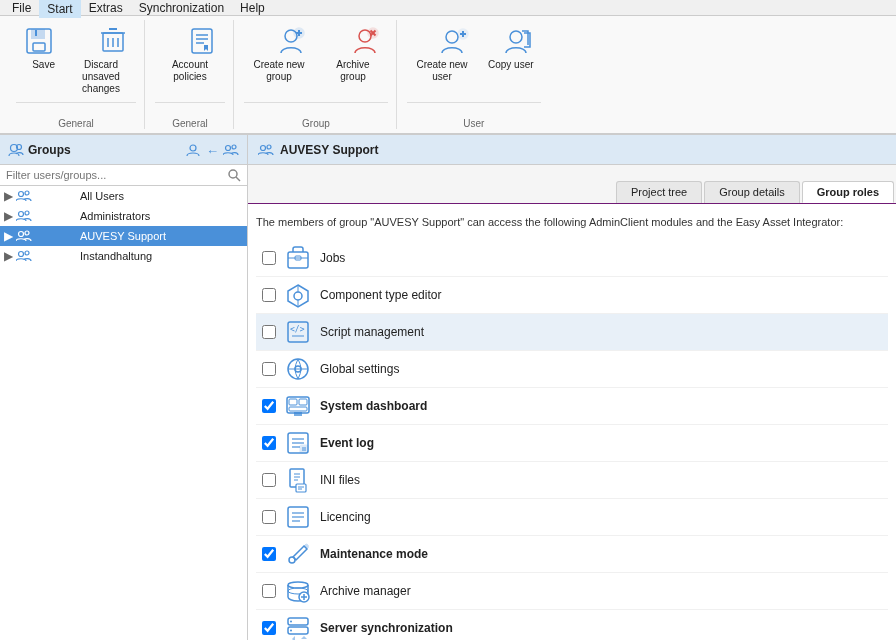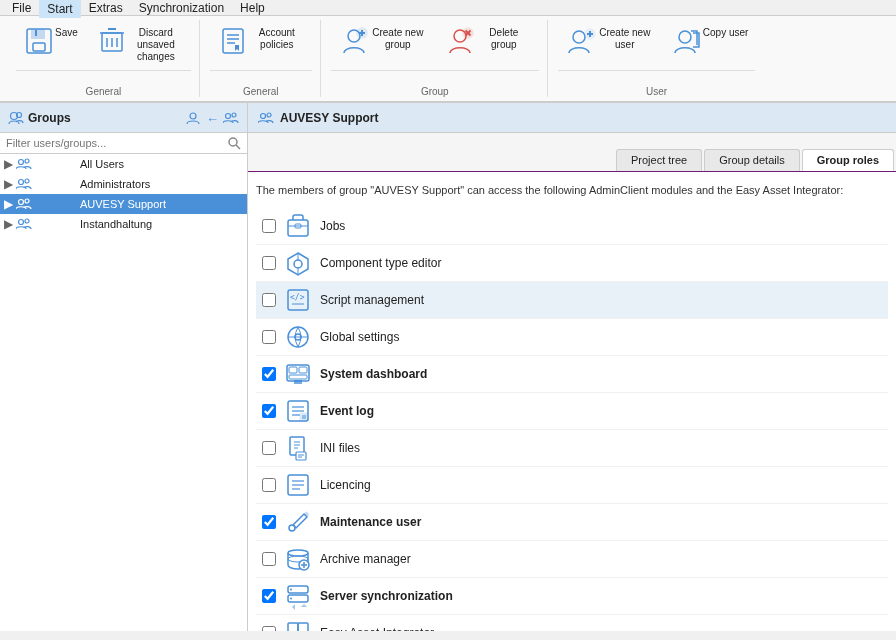--- a/index.html
+++ b/index.html
@@ -8,21 +8,21 @@
     
     .menu-bar { display: flex; align-items: center; background: #f0f0f0; border-bottom: 1px solid #ccc; height: 16px; padding: 0 4px; }
     .menu-item { padding: 2px 8px; cursor: pointer; font-size: 12px; }
     .menu-item.active { background: #cce4f7; border-top: 2px solid #1e90ff; }
 
     
     .ribbon { background: #f9f9f9; border-bottom: 2px solid #ccc; display: flex; padding: 4px 8px; gap: 2px; }
     .ribbon-group { display: flex; flex-direction: column; border-right: 1px solid #ddd; padding: 0 8px; }
     .ribbon-group-label { font-size: 10px; color: #666; text-align: center; margin-top: 2px; padding-top: 15px; border-top: 1px solid #ddd; }
     .ribbon-buttons { display: flex; gap: 4px; align-items: flex-start; flex: 1; }
-    .ribbon-btn { display: flex; flex-direction: row; align-items: flex-start; padding: 4px 6px; cursor: pointer; border: 1px solid transparent; border-radius: 3px; min-width: 44px; background: transparent; }
+    .ribbon-btn { display: flex; flex-direction: column; align-items: flex-end; padding: 4px 6px; cursor: pointer; border: 1px solid transparent; border-radius: 3px; min-width: 44px; background: transparent; }
     .ribbon-btn .btn-icon { width: 32px; height: 32px; display: flex; align-items: center; justify-content: center; }
     .ribbon-btn .btn-label { font-size: 10px; text-align: center; color: #222; line-height: 1.2; margin-top: 2px; max-width: 56px; }
     .ribbon-btn.disabled { opacity: 0.4; cursor: default; }
 
     
     svg { display: block; }
 
     
     .main { display: flex; height: calc(640px - 22px - 90px); }
 
@@ -142,21 +142,21 @@
       <div class="ribbon-btn">
         <div class="btn-icon">
           <svg width="32" height="32" viewBox="0 0 32 32">
             <circle cx="16" cy="11" r="6" fill="none" stroke="#d9534f" stroke-width="1.5"></circle>
             <path d="M6 28 C6 21 26 21 26 28" fill="none" stroke="#d9534f" stroke-width="1.5"></path>
             <circle cx="24" cy="8" r="5" fill="#d9534f" opacity="0.15" stroke="#d9534f" stroke-width="1.5"></circle>
             <line x1="21.5" y1="5.5" x2="26.5" y2="10.5" stroke="#d9534f" stroke-width="2"></line>
             <line x1="26.5" y1="5.5" x2="21.5" y2="10.5" stroke="#d9534f" stroke-width="2"></line>
           </svg>
         </div>
-        <span class="btn-label">Delete group</span>
+        <span class="btn-label">Archive group</span>
       </div>
     </div>
     <div class="ribbon-group-label">Group</div>
   </div>
 
   <div class="ribbon-group" style="border-right:none;">
     <div class="ribbon-buttons">
 
       <div class="ribbon-btn">
         <div class="btn-icon">
@@ -378,21 +378,21 @@
           <span class="role-label">Licencing</span>
         </div>
 
         <div class="role-item">
           <input type="checkbox" checked="" style="">
           <svg class="role-icon" viewBox="0 0 28 28">
             <path d="M20 6 L23 9 L12 20 L9 17 Z" fill="none" stroke="#4a90d9" stroke-width="1.5"></path>
             <circle cx="8" cy="20" r="3" fill="none" stroke="#4a90d9" stroke-width="1.5"></circle>
             <path d="M22 4 C24 4 25 6 24 8 L20 6 Z" fill="#4a90d9" opacity="0.3" stroke="#4a90d9" stroke-width="1"></path>
           </svg>
-          <span class="role-label bold">Maintenance user</span>
+          <span class="role-label bold">Maintenance mode</span>
         </div>
 
         <div class="role-item">
           <input type="checkbox" style="">
           <svg class="role-icon" viewBox="0 0 28 28">
             <ellipse cx="14" cy="8" rx="10" ry="3" fill="none" stroke="#4a90d9" stroke-width="1.5"></ellipse>
             <path d="M4 8 L4 20 C4 22 8 24 14 24 C20 24 24 22 24 20 L24 8" fill="none" stroke="#4a90d9" stroke-width="1.5"></path>
             <ellipse cx="14" cy="14" rx="10" ry="3" fill="none" stroke="#4a90d9" stroke-width="1"></ellipse>
             <circle cx="20" cy="20" r="5" fill="#fff" stroke="#4a90d9" stroke-width="1.5"></circle>
             <line x1="20" y1="17" x2="20" y2="23" stroke="#4a90d9" stroke-width="1.5"></line>

